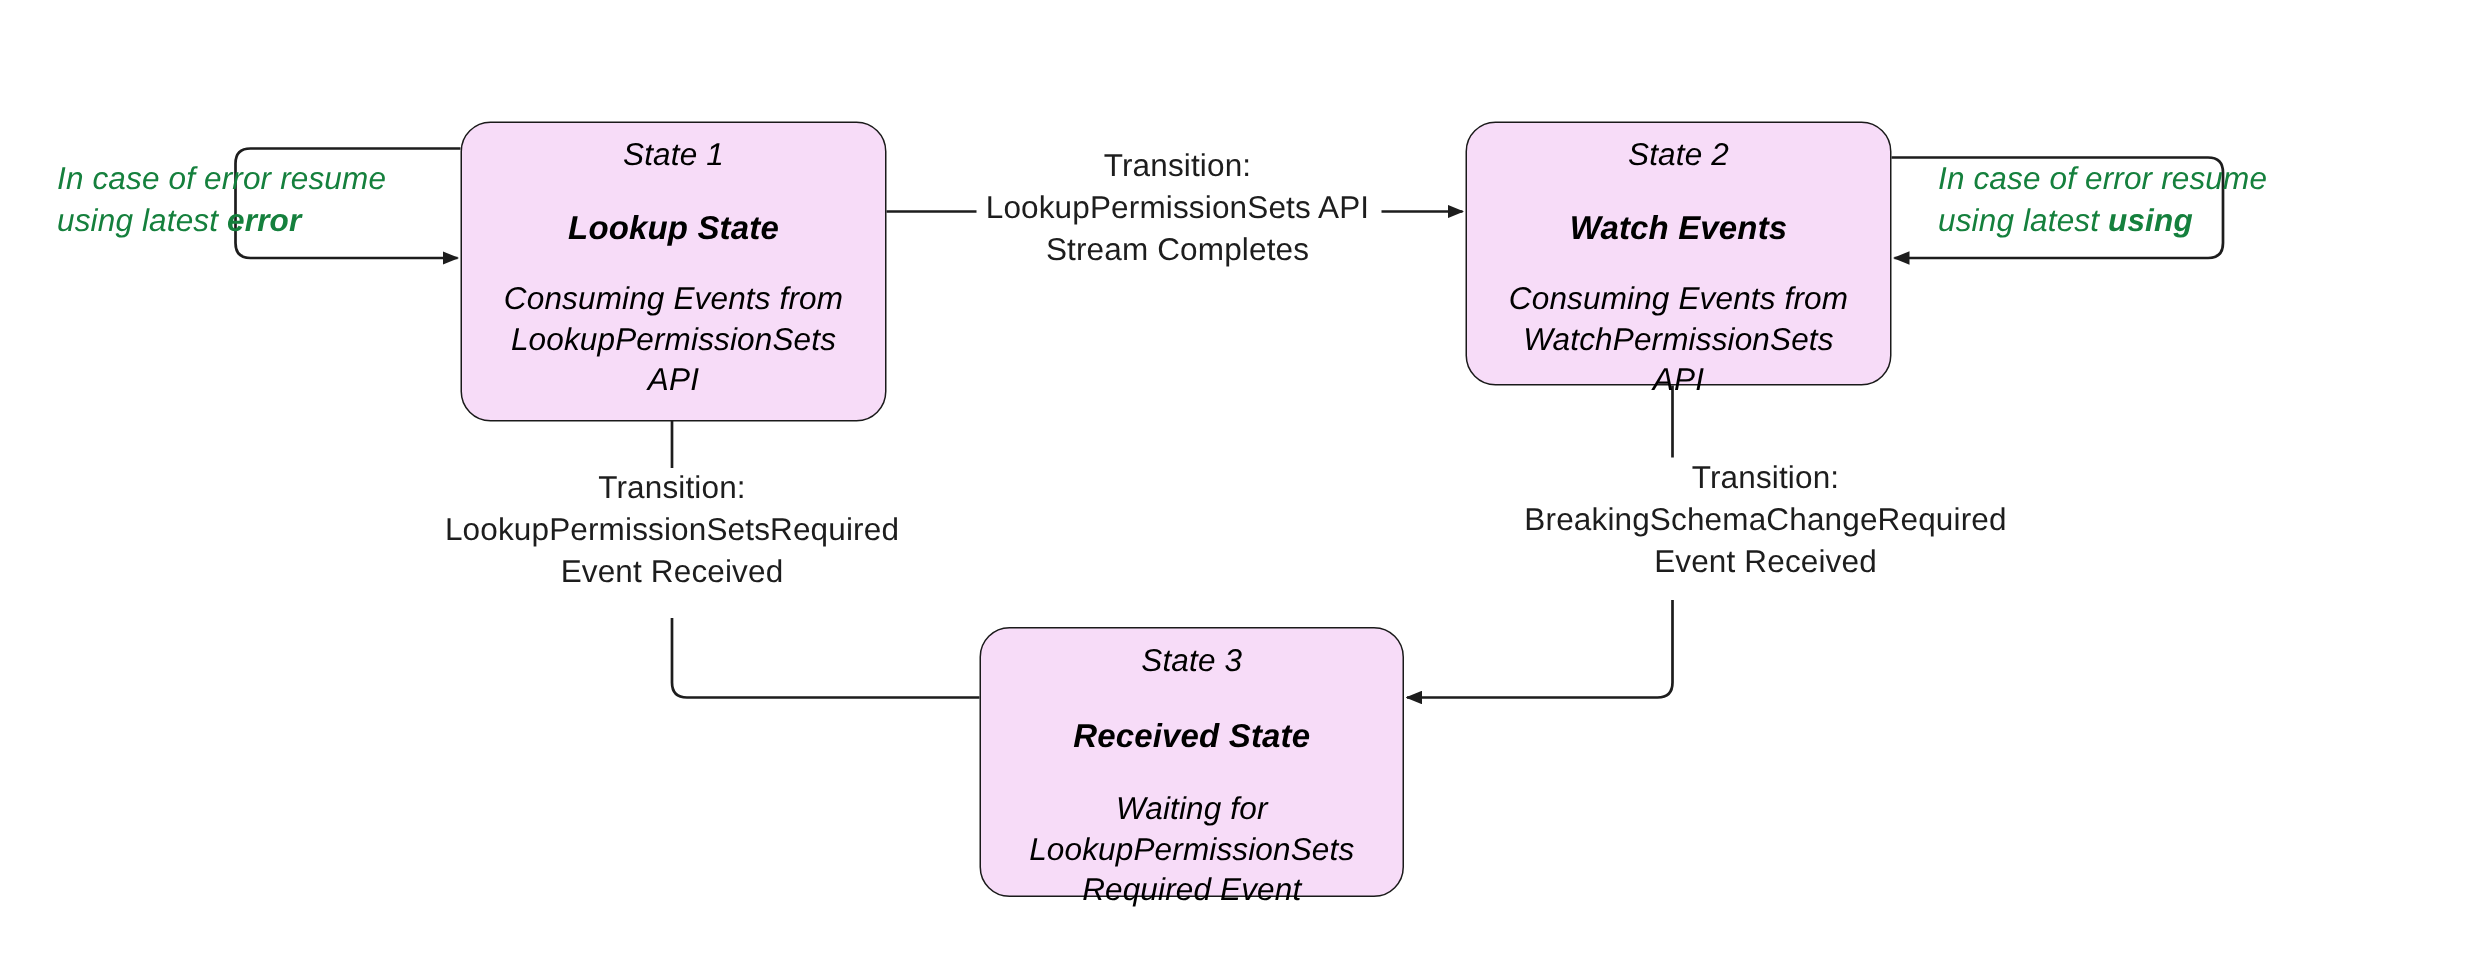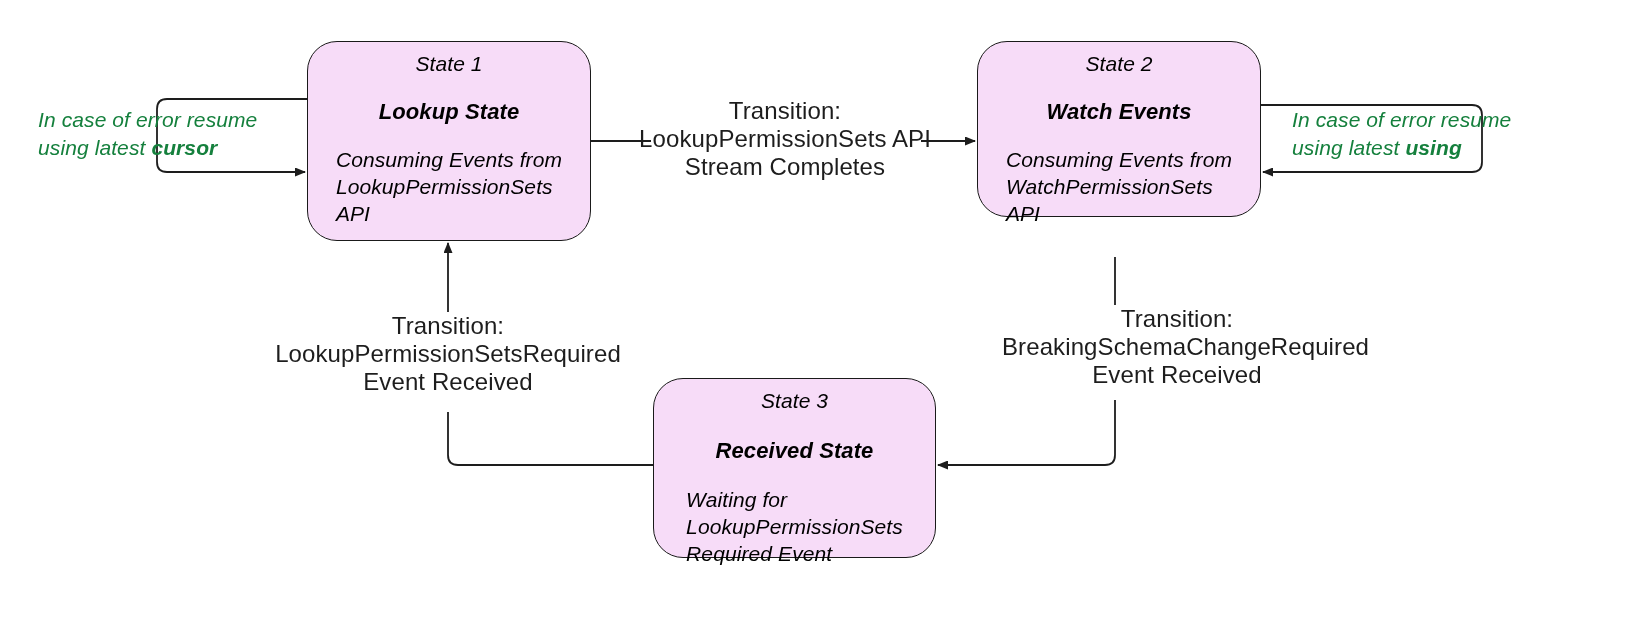--- a/index.html
+++ b/index.html
@@ -25,25 +25,27 @@
     left: 0;
     width: 1646px;
     height: 640px;
     pointer-events: none;
   }
   .state-node {
     position: absolute;
     box-sizing: border-box;
     background: #f7dcf8;
     border: 1.6px solid #1a1a1a;
-    border-radius: 30px;
+    border-radius: 20px;
     display: flex;
     flex-direction: column;
     align-items: center;
+    text-align: center;
     color: #000000;
+    margin-top: 40px;
   }
   .node-index {
     font-style: italic;
     font-size: 21px;
     line-height: 26px;
     letter-spacing: 0.1px;
   }
   .node-title {
     font-style: italic;
     font-weight: bold;
@@ -66,21 +68,21 @@
   #state-1 .node-desc  { margin-top: 21px; }
   #state-2 .node-index { margin-top: 9px; }
   #state-2 .node-title { margin-top: 22px; }
   #state-2 .node-desc  { margin-top: 21px; }
   #state-3 .node-index { margin-top: 9px; }
   #state-3 .node-title { margin-top: 24px; }
   #state-3 .node-desc  { margin-top: 22px; }
 
   .edge-label {
     position: absolute;
-    font-size: 24px;
+    font-size: 21px;
     line-height: 28px;
     color: #1d1d1d;
     text-align: center;
     white-space: pre-line;
     letter-spacing: 0.1px;
   }
   #label-s1-s2 { left: 600px; top: 97px;  width: 370px; }
   #label-s3-s1 { left: 268px; top: 312px; width: 360px; }
   #label-s2-s3 { left: 1002px; top: 305px; width: 350px; }
 
@@ -151,21 +153,21 @@
 Stream Completes</div>
   <div class="edge-label" id="label-s3-s1">Transition:
 LookupPermissionSetsRequired
 Event Received</div>
   <div class="edge-label" id="label-s2-s3">Transition:
 BreakingSchemaChangeRequired
 Event Received</div>
 
   <div class="loop-note" id="note-cursor">
     <span>In case of error resume</span><br>
-    <span>using latest </span><b>cursor</b>
+    <span>using latest </span><b>error</b>
   </div>
 
   <div class="loop-note" id="note-token">
     <span>In case of error resume</span><br>
     <span>using latest </span><b>using</b>
   </div>
 
 </div>
 
 </body></html>

